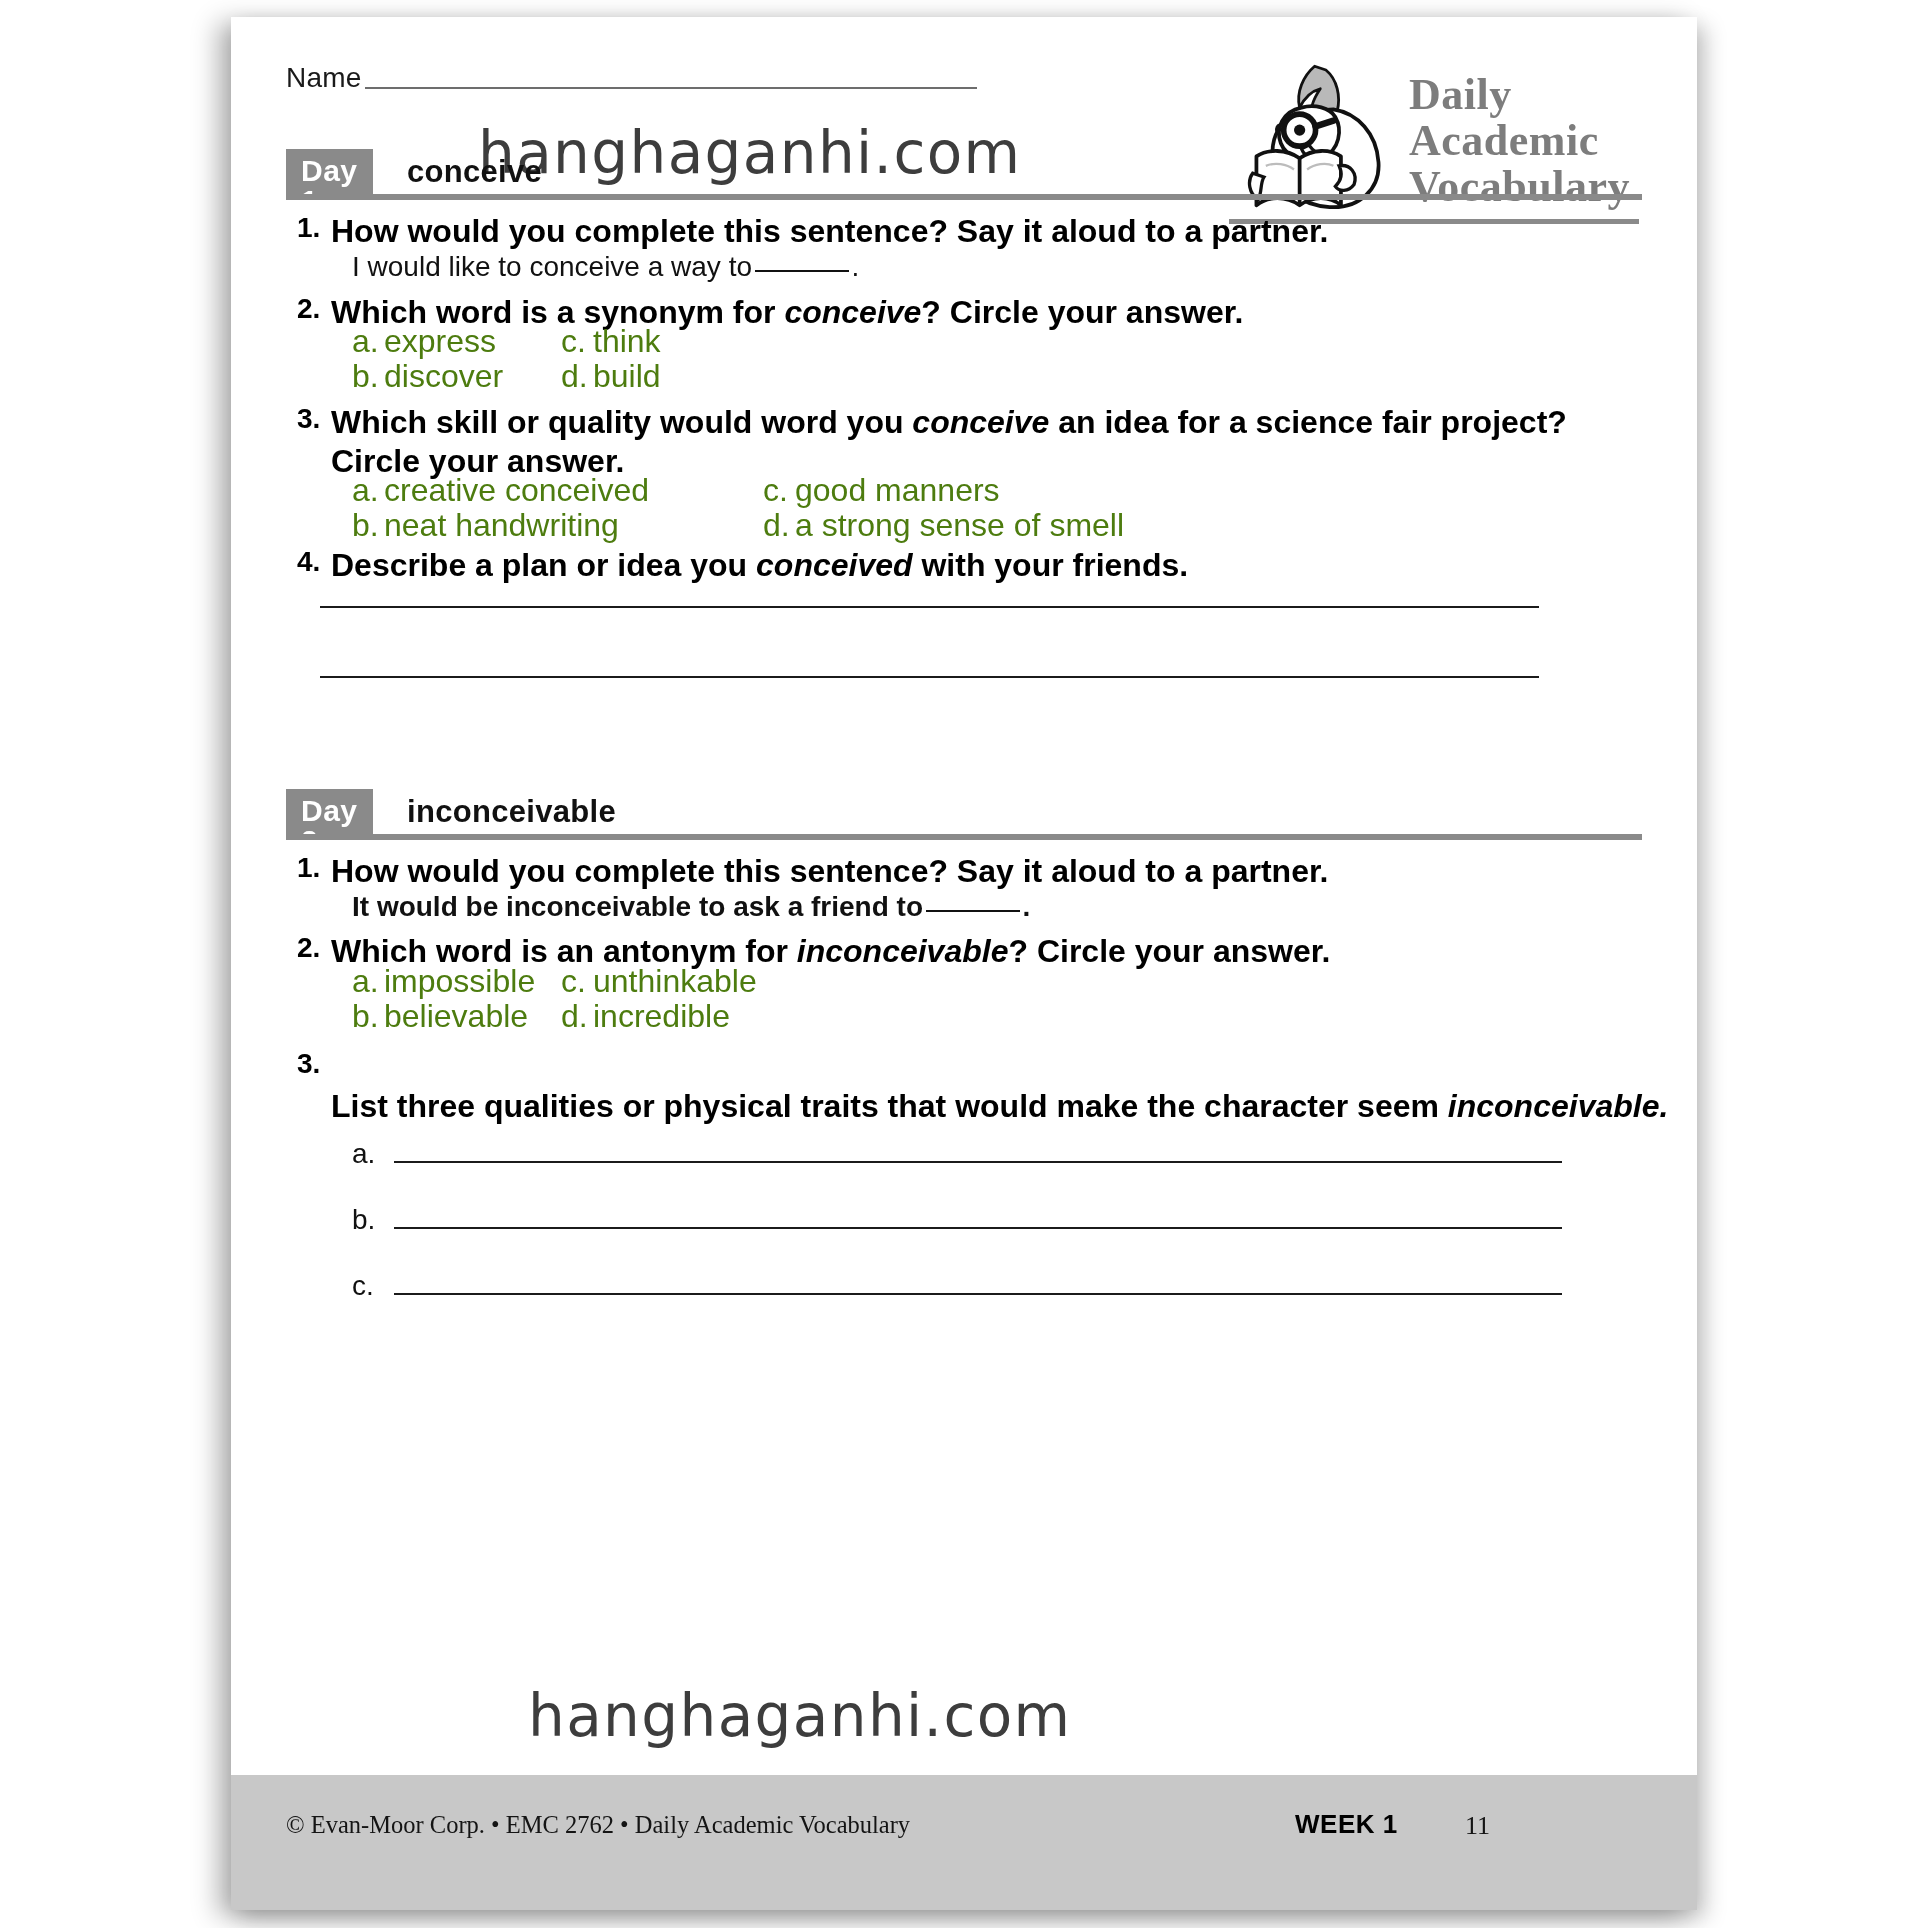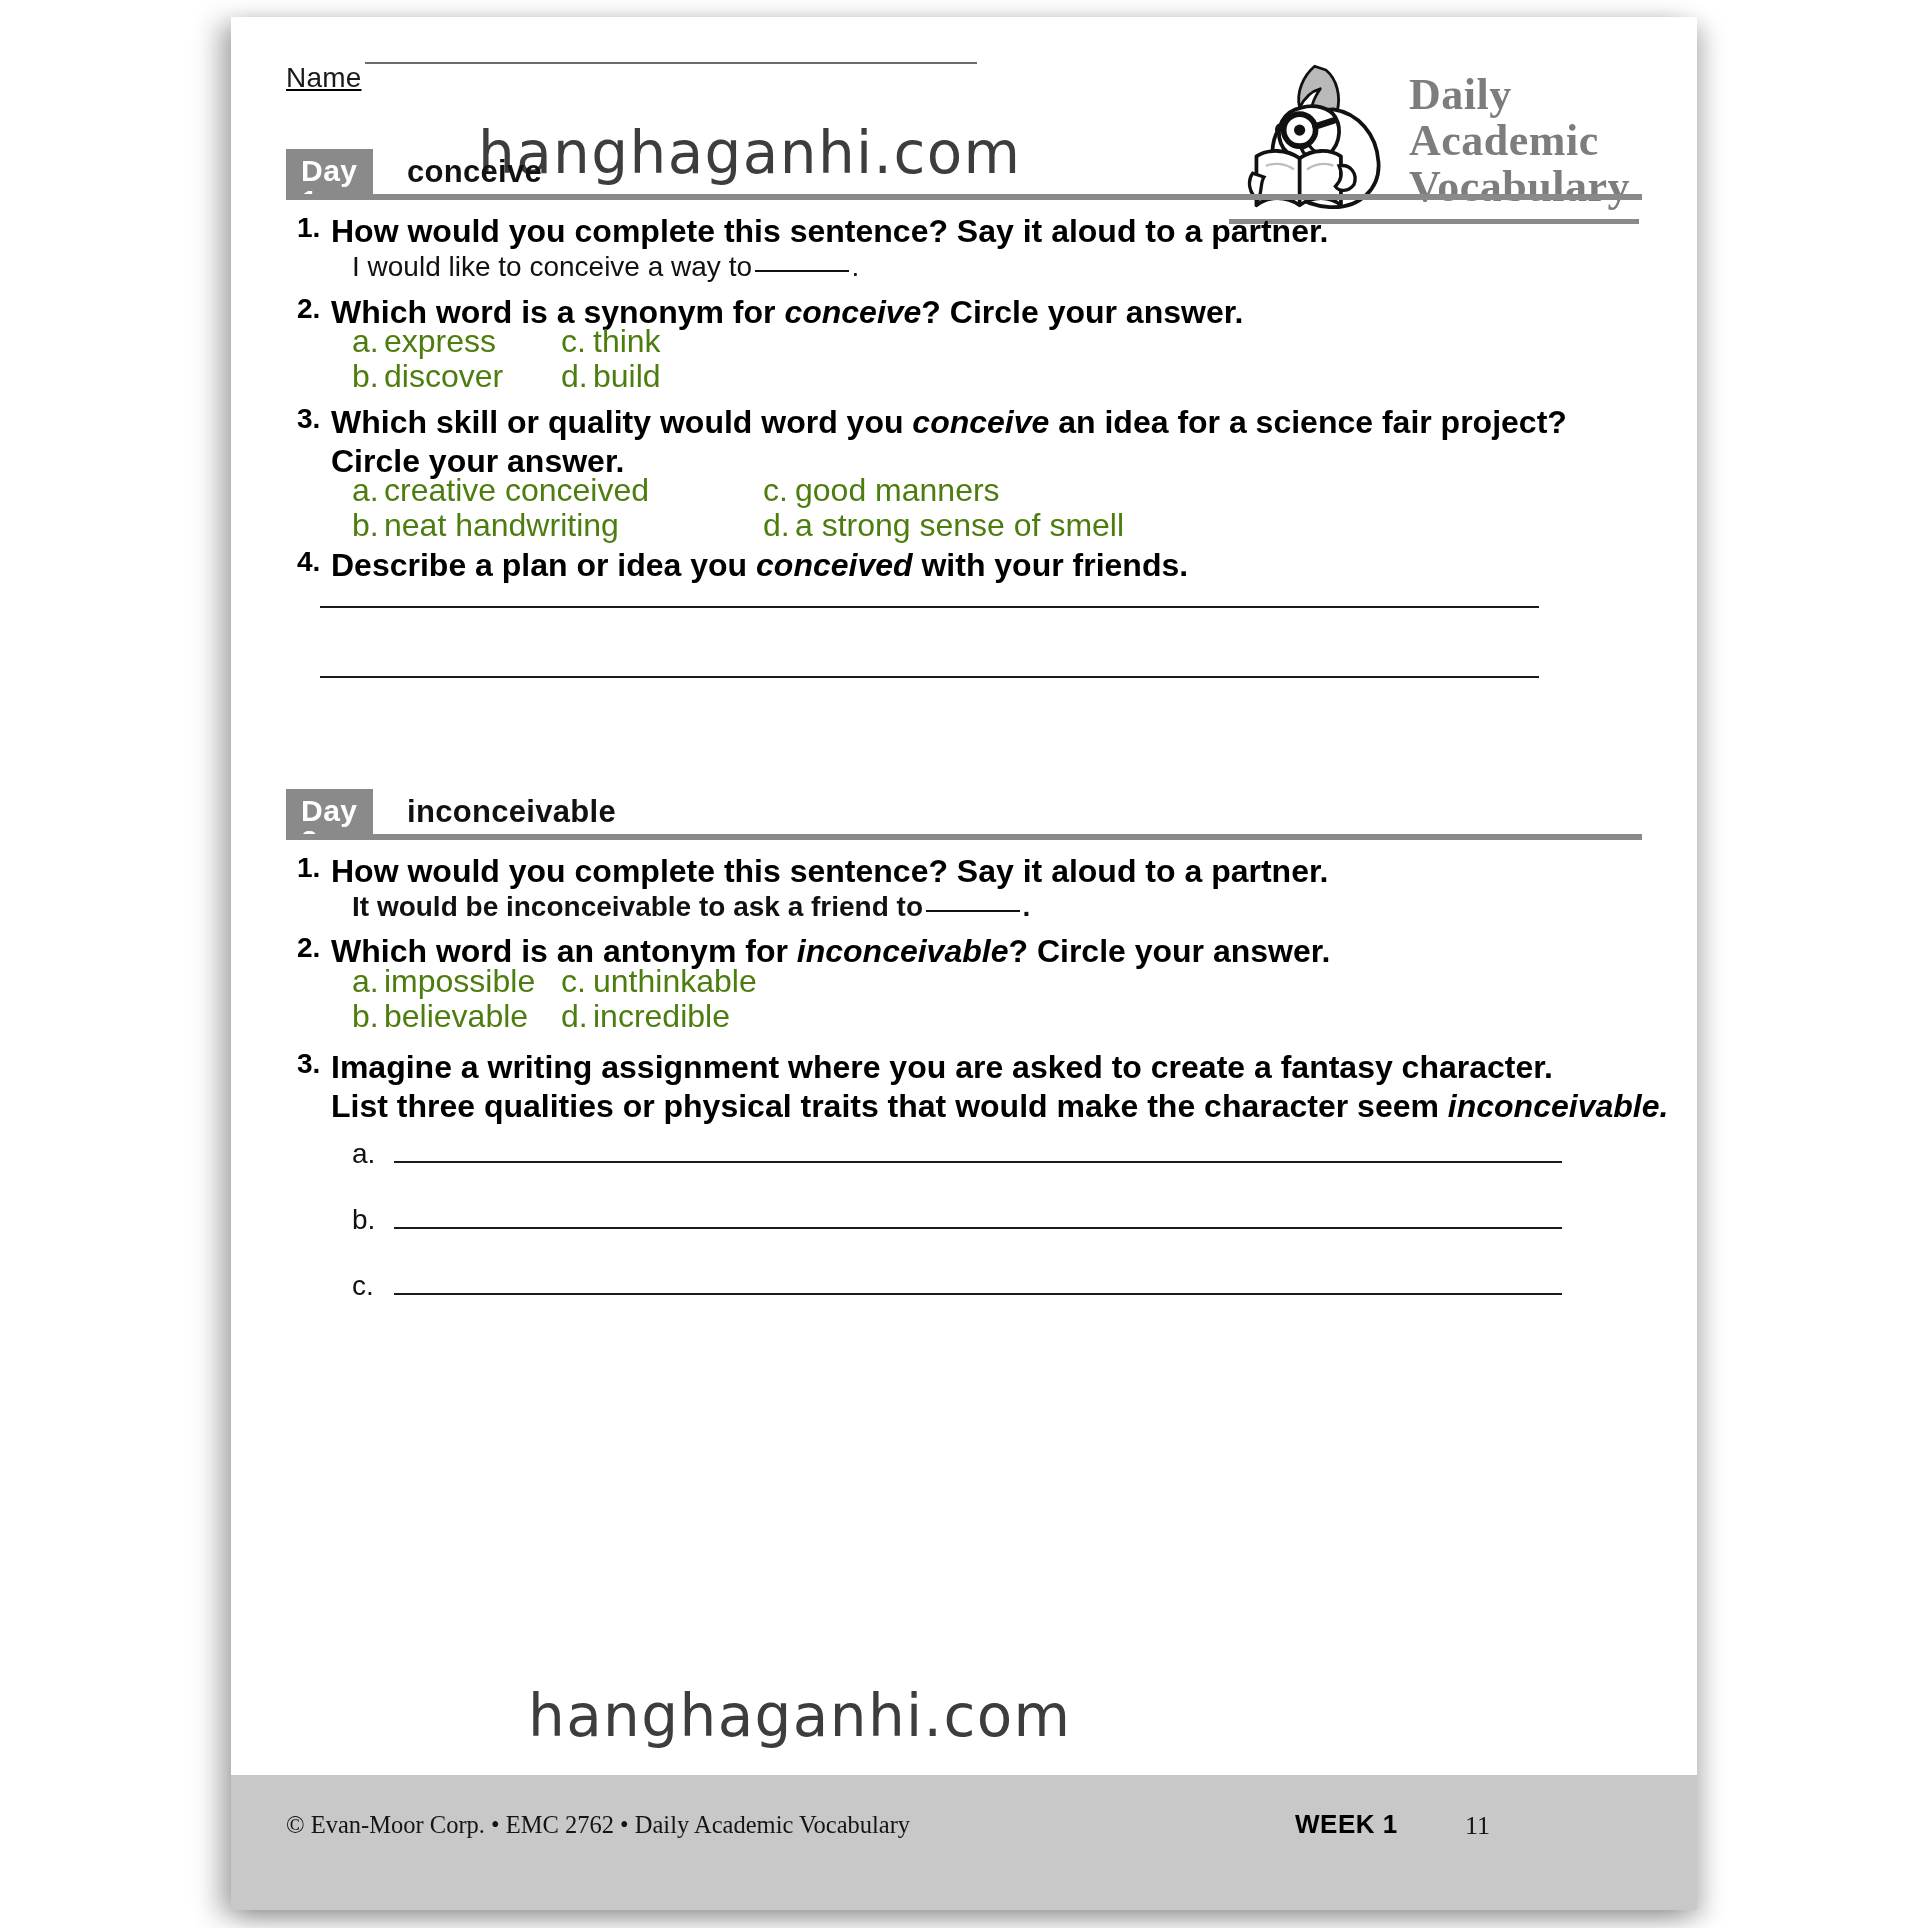--- a/index.html
+++ b/index.html
@@ -31,21 +31,21 @@
     position: absolute;
     left: 0; top: 0; right: 0; bottom: 0;
   }
 
   
   .name-row {
     position: absolute;
     left: 55px;
     top: 45px;
     display: flex;
-    text-decoration: underline;
+    align-items: flex-end;
   }
   .name-label {
     font-size: 28px;
     color: #1a1a1a;
     font-family: "Liberation Sans", sans-serif;
     letter-spacing: 0.2px;
   }
   .name-rule {
     width: 612px;
     height: 0;
@@ -369,21 +369,21 @@
     <div class="choices" style="left:121px;top:946px;">
       <span class="choice" style="left:0;top:0;"><span class="lt">a.</span><span>impossible</span></span>
       <span class="choice" style="left:0;top:35px;"><span class="lt">b.</span><span>believable</span></span>
       <span class="choice" style="left:209px;top:0;"><span class="lt">c.</span><span>unthinkable</span></span>
       <span class="choice" style="left:209px;top:35px;"><span class="lt">d.</span><span>incredible</span></span>
     </div>
 
     <div class="q" style="left:66px;top:1031px;">
       <span class="q-num">3.</span>
       <span class="q-text">
-        <span>Imagine a writing assignment where you are asked to create a fantasy character.</span><br>
+        <br>
         <span>List three qualities or physical traits that would make the character seem </span><em>inconceivable.</em>
       </span>
     </div>
 
     <div class="lettered-line" style="left:121px;top:1144px;">
       <span class="ll">a.</span>
       <span class="wline" style="left:42px;top:0;width:1168px;"></span>
     </div>
     <div class="lettered-line" style="left:121px;top:1210px;">
       <span class="ll">b.</span>

